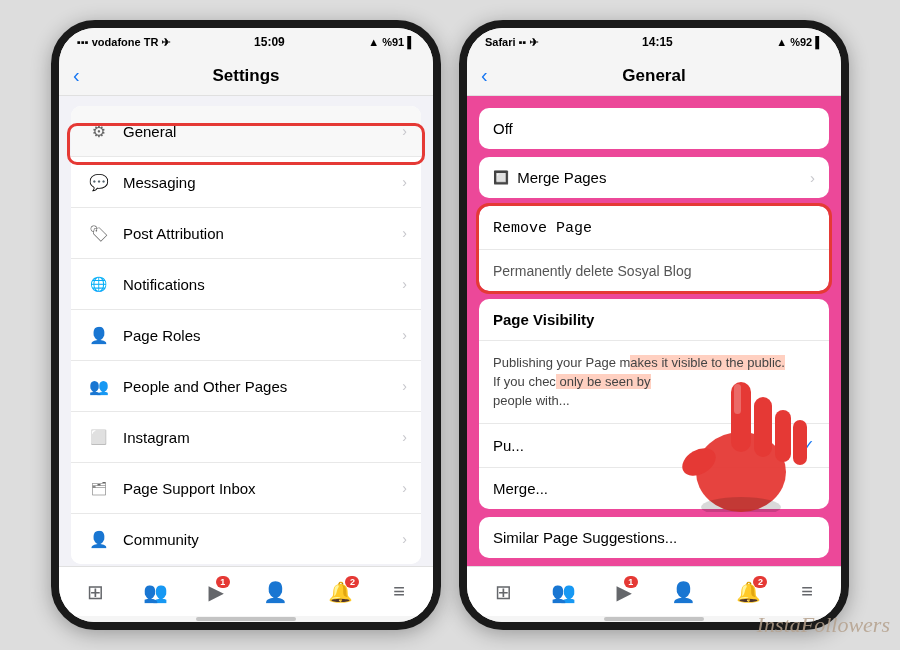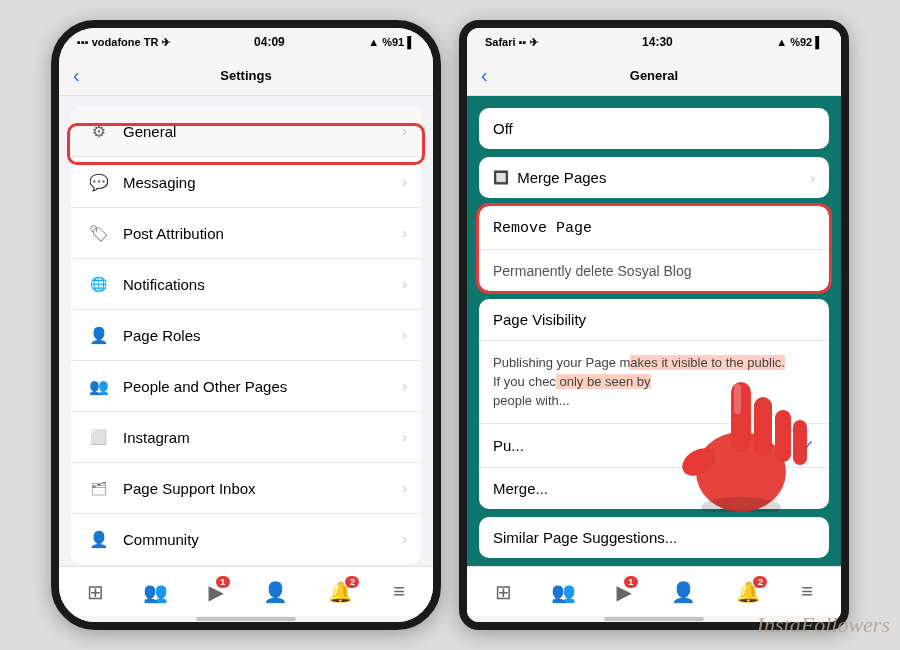--- a/index.html
+++ b/index.html
@@ -65,21 +65,21 @@
       border-bottom: 1px solid #e0e0e0;
       flex-shrink: 0;
     }
     .nav-bar .back-btn {
       position: absolute;
       left: 14px;
       color: #1877f2;
       font-size: 20px;
     }
     .nav-bar .title {
-      font-size: 13px;
+      font-size: 17px;
       font-weight: 600;
       color: #000;
     }
 
     
     .settings-list {
       flex: 1;
       background: #f2f2f7;
       overflow-y: auto;
       padding: 10px 0;
@@ -171,21 +171,21 @@
       font-weight: 700;
       border-radius: 8px;
       padding: 1px 4px;
       min-width: 14px;
       text-align: center;
     }
 
     
     .general-content {
       flex: 1;
-      background: #0f766e;
+      background: #ec4899;
       overflow-y: auto;
     }
 
     .general-section {
       background: #fff;
       margin: 8px 12px;
       border-radius: 10px;
       overflow: hidden;
     }
 
@@ -222,21 +222,20 @@
     
     .visibility-text {
       font-size: 13px;
       color: #444;
       line-height: 1.4;
     }
 
     
     .phone-right-wrapper {
       position: relative;
-      border-radius: 20px;
     }
 
     
     .watermark {
       position: absolute;
       bottom: 12px;
       right: 10px;
       font-family: 'Brush Script MT', cursive;
       font-size: 22px;
       color: rgba(180,160,140,0.85);
@@ -269,21 +268,21 @@
 <div class="screenshot-container">
 
   <div class="phone" style="position:relative;">
 
     <div class="red-box" style="top:95px; left:8px; right:8px; height:42px;"></div>
 
     <div class="status-bar">
       <span class="carrier">
         ▪▪▪ vodafone TR ✈
       </span>
-      <span class="time">04:09</span>
+      <span class="time">15:09</span>
       <span class="battery-area">▲ %91 ▌</span>
     </div>
 
     <div class="nav-bar">
       <span class="back-btn">‹</span>
       <span class="title">Settings</span>
     </div>
 
     <div class="settings-list">
       <div class="settings-section">
@@ -370,21 +369,21 @@
 
     <div class="home-indicator">
       <div class="home-bar"></div>
     </div>
   </div>
 
   <div class="phone phone-right-wrapper" style="position:relative;">
 
     <div class="status-bar">
       <span class="carrier">Safari ▪▪ ✈</span>
-      <span class="time">14:30</span>
+      <span class="time">14:15</span>
       <span class="battery-area">▲ %92 ▌</span>
     </div>
 
     <div class="nav-bar">
       <span class="back-btn">‹</span>
       <span class="title">General</span>
     </div>
 
     <div class="general-content">
 
@@ -413,21 +412,21 @@
             <span style="font-weight:500;font-family:Liberation Mono, monospace;">Remove Page</span>
           </div>
           <div class="general-item">
             <span style="color:#555;font-size:14px;">Permanently delete Sosyal Blog</span>
           </div>
         </div>
       </div>
 
       <div class="general-section">
         <div class="general-item">
-          <span style="font-weight:400;">Page Visibility</span>
+          <span style="font-weight:700;">Page Visibility</span>
         </div>
         <div class="general-item">
           <span class="visibility-text">
             Publishing your Page m<span style="background:rgba(255,100,50,0.3);">akes it visible to the public.</span><br>
             If you chec<span style="background:rgba(255,100,50,0.3);text-align:center;"> only be seen by</span><br>
             people with...
           </span>
         </div>
         <div class="general-item">
           <div class="general-item-row">

